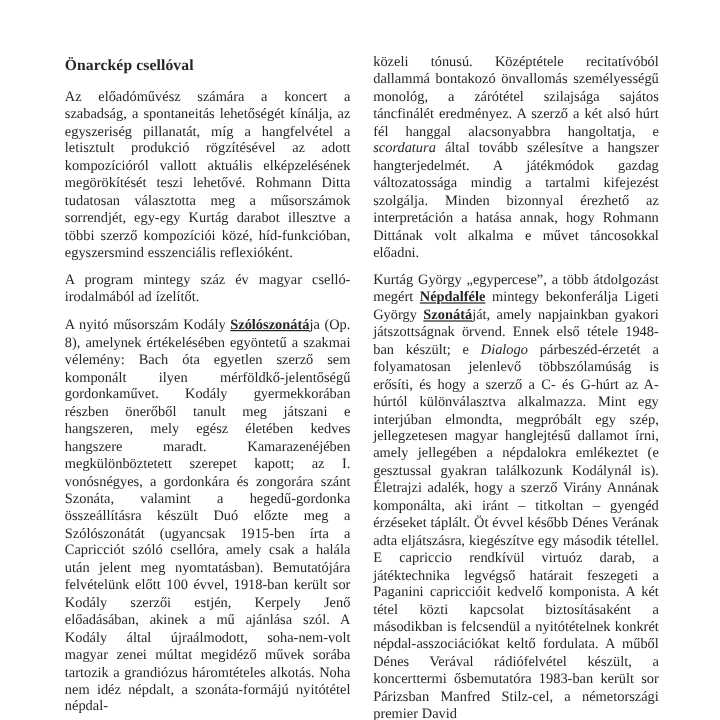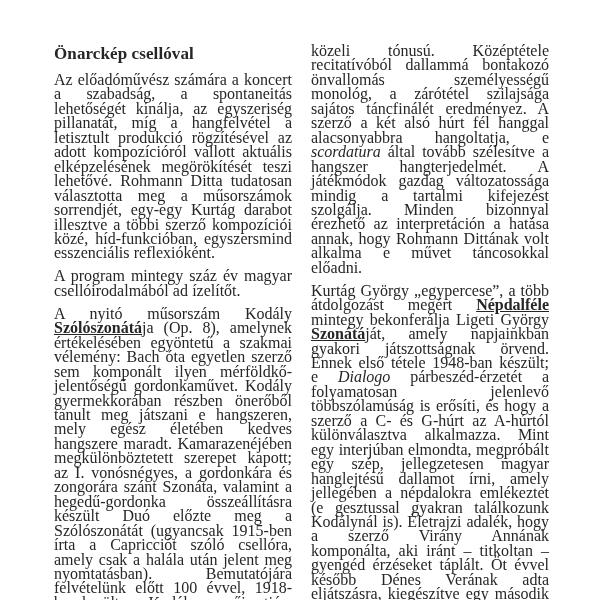--- a/index.html
+++ b/index.html
@@ -21,29 +21,29 @@
     padding: 44px 52px 20px 54px;
     display: flex;
     gap: 19px;
     overflow: hidden;
   }
   .col {
     width: 238px;
     flex: 0 0 238px;
   }
   .title {
-    font-size: 17px;
+    font-size: 13px;
     font-weight: bold;
     letter-spacing: 0.1px;
     margin: 0 0 10px 0;
     line-height: 19px;
   }
   .col p {
     margin: 0 0 8.5px 0;
-    font-size: 16px;
+    font-size: 12px;
     line-height: 14.45px;
     text-align: justify;
     text-justify: inter-word;
     hyphens: manual;
     word-spacing: 0.2px;
   }
   .col p b { font-weight: bold; text-decoration: underline; }
   .col p i { font-style: italic; }
 </style>
 </head>

